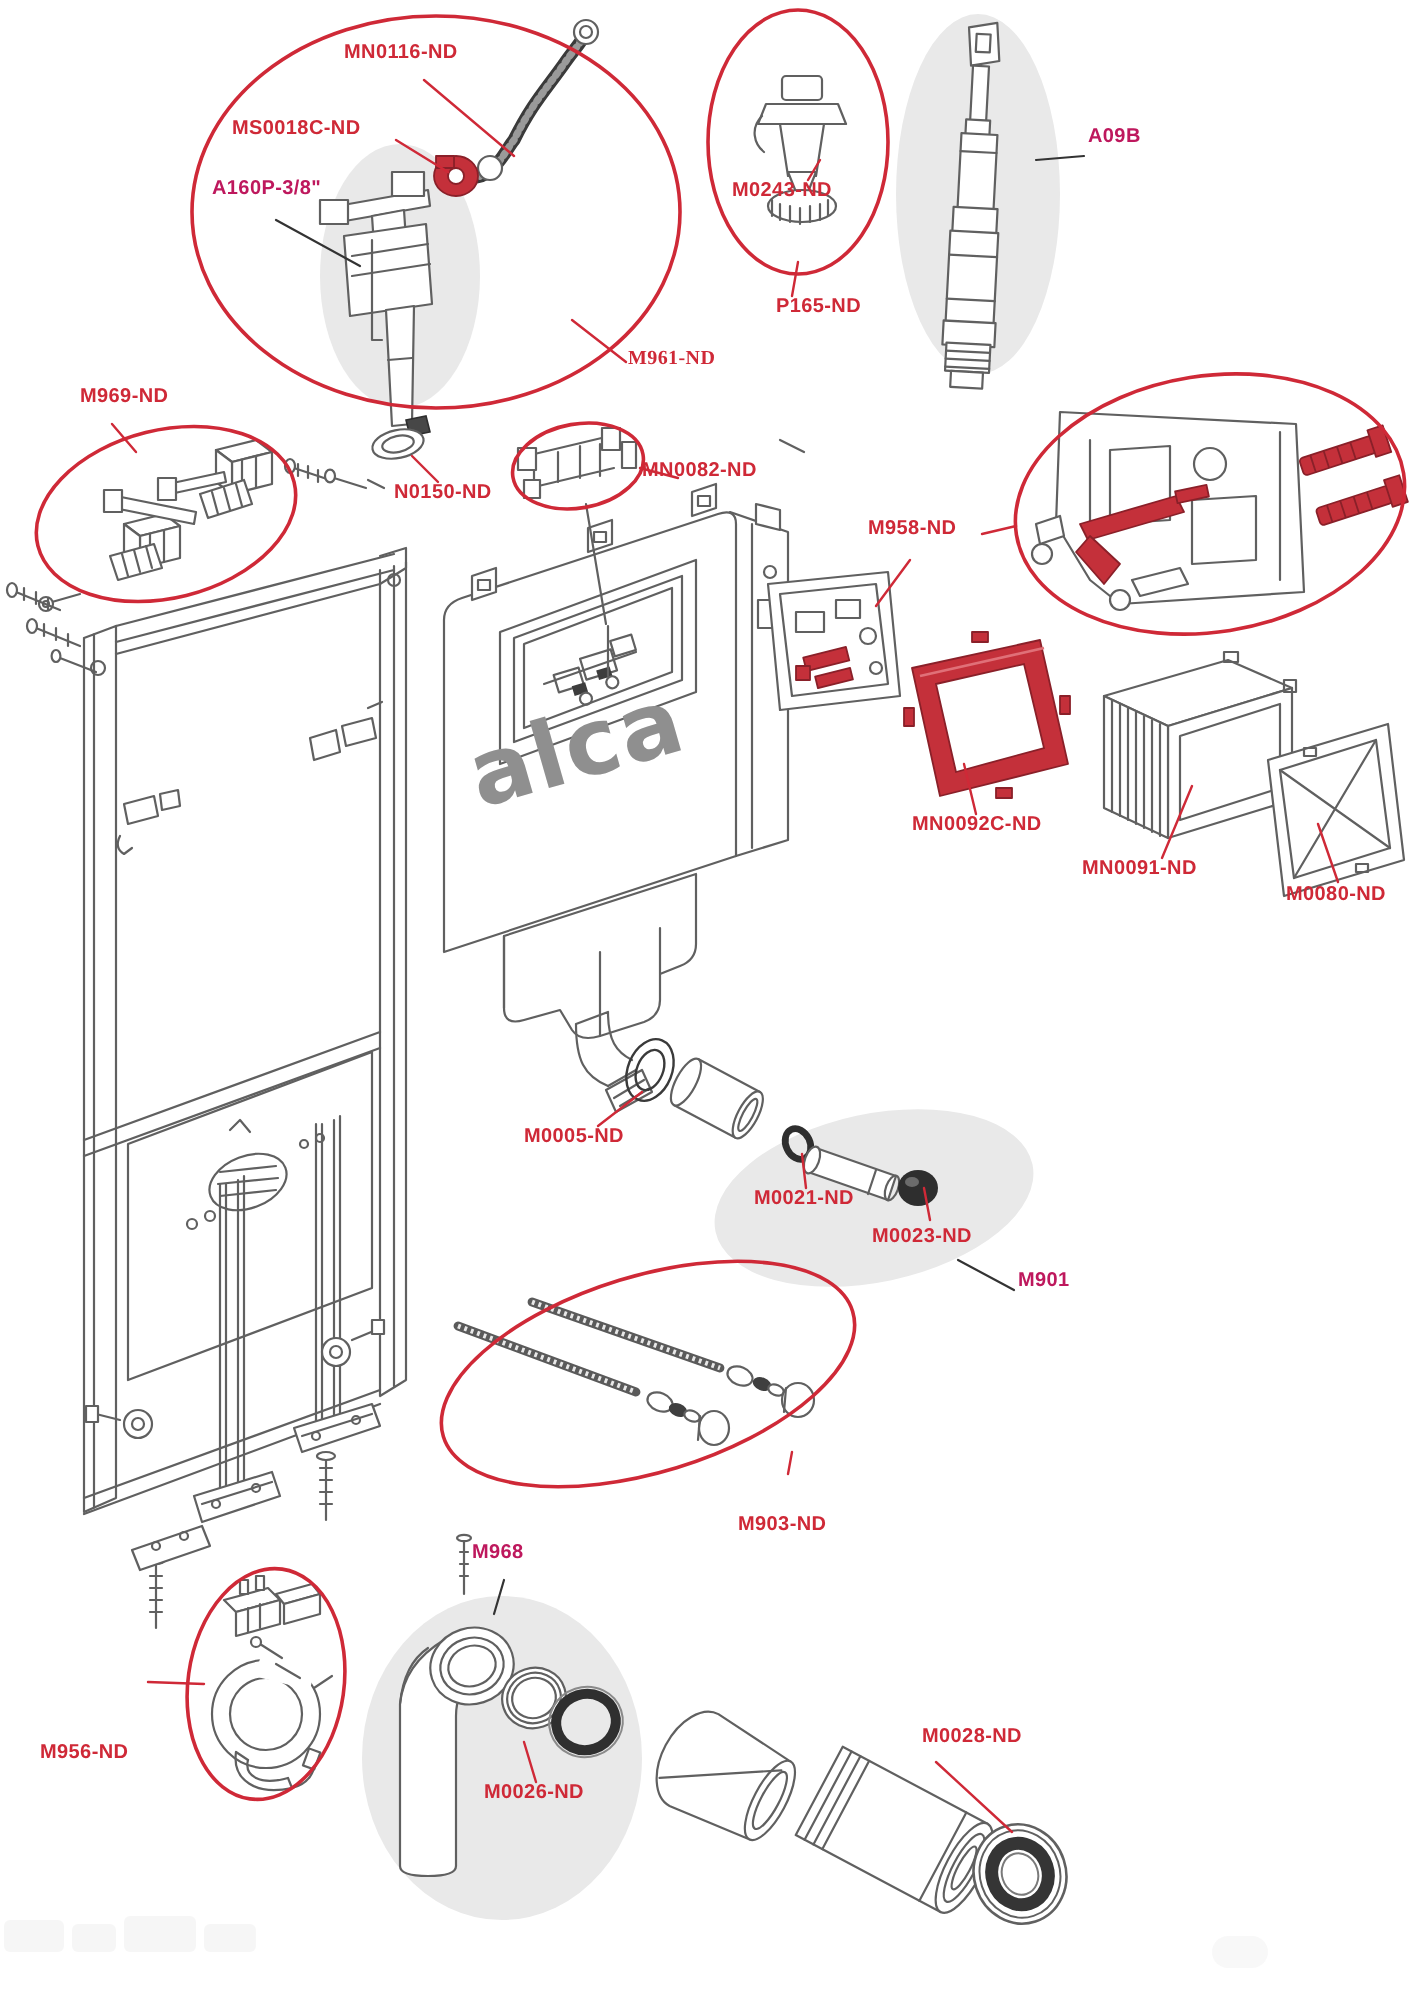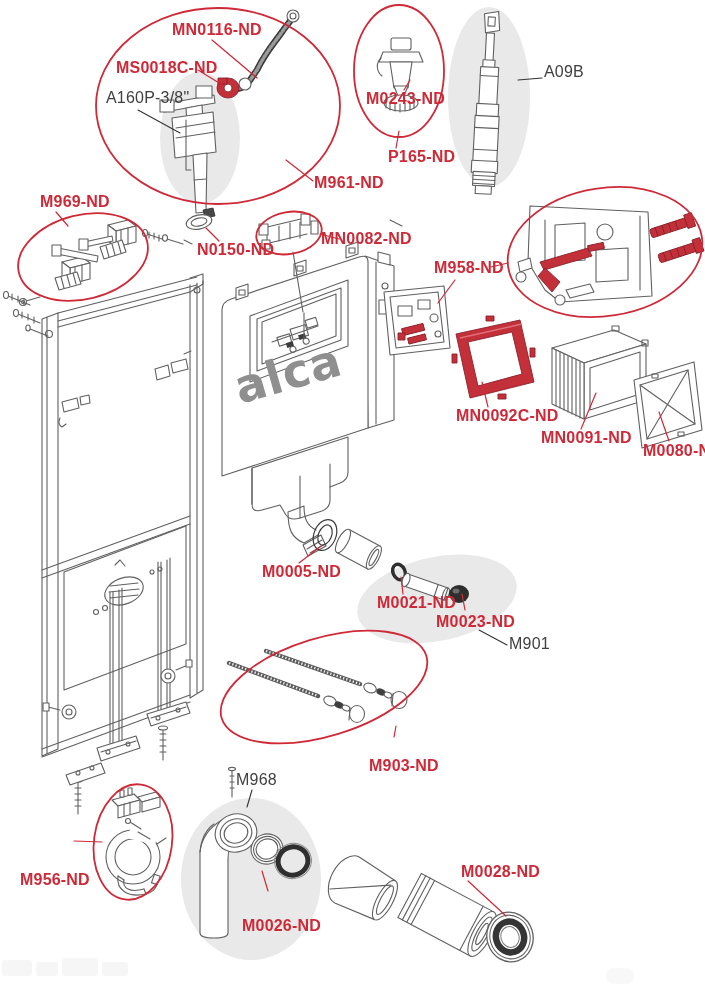--- a/index.html
+++ b/index.html
@@ -1,21 +1,21 @@
 <!DOCTYPE html>
 <html><head>
 <meta charset="utf-8">
 <style>
   html,body{margin:0;padding:0;background:#fff;}
   .canvas{position:relative;width:705px;height:995px;background:#fff;overflow:hidden;
           font-family:"Liberation Sans",sans-serif;}
   .canvas svg{position:absolute;left:0;top:0;}
-  .label{position:absolute;font-size:16px;line-height:1;white-space:nowrap;letter-spacing:.2px;}
+  .label{position:absolute;font-size:10px;line-height:1;white-space:nowrap;letter-spacing:.2px;}
   .label.red{color:#cf2937;font-weight:600;}
-  .label.black{color:#404040;font-weight:400;}
+  .label.black{color:#be185d;font-weight:700;}
   
   .ln{fill:none;stroke:#606060;stroke-width:1.1;stroke-linecap:round;stroke-linejoin:round;}
   .lnf{fill:#ffffff;stroke:#606060;stroke-width:1.1;stroke-linejoin:round;}
   .dk{fill:none;stroke:#3a3a3a;stroke-width:1.2;stroke-linejoin:round;}
   .redp{fill:#c4303a;stroke:#8a2029;stroke-width:.9;stroke-linejoin:round;}
   .grayfill{fill:#e9e9e9;stroke:none;}
   .redel{fill:none;stroke:#cf2937;stroke-width:1.8;}
   .leader{fill:none;stroke:#cf2937;stroke-width:1.2;stroke-linecap:round;}
   .leaderk{fill:none;stroke:#333;stroke-width:1.1;stroke-linecap:round;}
   .logo{font-family:"DejaVu Sans",sans-serif;font-weight:bold;font-size:46px;fill:#8f8f8f;letter-spacing:1px;}
@@ -427,34 +427,34 @@
     <rect x="36" y="962" width="22" height="14" rx="3" fill="#f1f1f1"></rect>
     <rect x="62" y="958" width="36" height="18" rx="3" fill="#f1f1f1"></rect>
     <rect x="102" y="962" width="26" height="14" rx="3" fill="#f1f1f1"></rect>
     <rect x="606" y="968" width="28" height="16" rx="8" fill="#f4f4f4"></rect>
   </g>
 </svg>
 
   <div class="label red" style="left:172px;top:22px;">MN0116-ND</div>
   <div class="label red" style="left:116px;top:60px;">MS0018C-ND</div>
   <div class="label black" style="left:106px;top:90px;">A160P-3/8"</div>
-  <div class="label red" style="left:314px;top:175px;">M961-ND</div>
+  <div class="label red" style="left:314px;top:175px;font-family:Liberation Serif, serif;">M961-ND</div>
   <div class="label red" style="left:366px;top:91px;">M0243-ND</div>
   <div class="label red" style="left:388px;top:149px;">P165-ND</div>
   <div class="label black" style="left:544px;top:64px;">A09B</div>
   <div class="label red" style="left:40px;top:194px;">M969-ND</div>
   <div class="label red" style="left:197px;top:242px;">N0150-ND</div>
   <div class="label red" style="left:321px;top:231px;">MN0082-ND</div>
   <div class="label red" style="left:434px;top:260px;">M958-ND</div>
   <div class="label red" style="left:456px;top:408px;">MN0092C-ND</div>
   <div class="label red" style="left:541px;top:430px;">MN0091-ND</div>
   <div class="label red" style="left:643px;top:443px;">M0080-ND</div>
   <div class="label red" style="left:262px;top:564px;">M0005-ND</div>
   <div class="label red" style="left:377px;top:595px;">M0021-ND</div>
   <div class="label red" style="left:436px;top:614px;">M0023-ND</div>
   <div class="label black" style="left:509px;top:636px;">M901</div>
   <div class="label red" style="left:369px;top:738px;margin-top:20px;">M903-ND</div>
   <div class="label black" style="left:236px;top:772px;">M968</div>
   <div class="label red" style="left:20px;top:832px;margin-top:40px;">M956-ND</div>
-  <div class="label red" style="left:242px;top:892px;margin-top:26px;">M0026-ND</div>
+  <div class="label red" style="left:242px;top:892px;">M0026-ND</div>
   <div class="label red" style="left:461px;top:864px;">M0028-ND</div>
 
 </div>
 
 </body></html>

